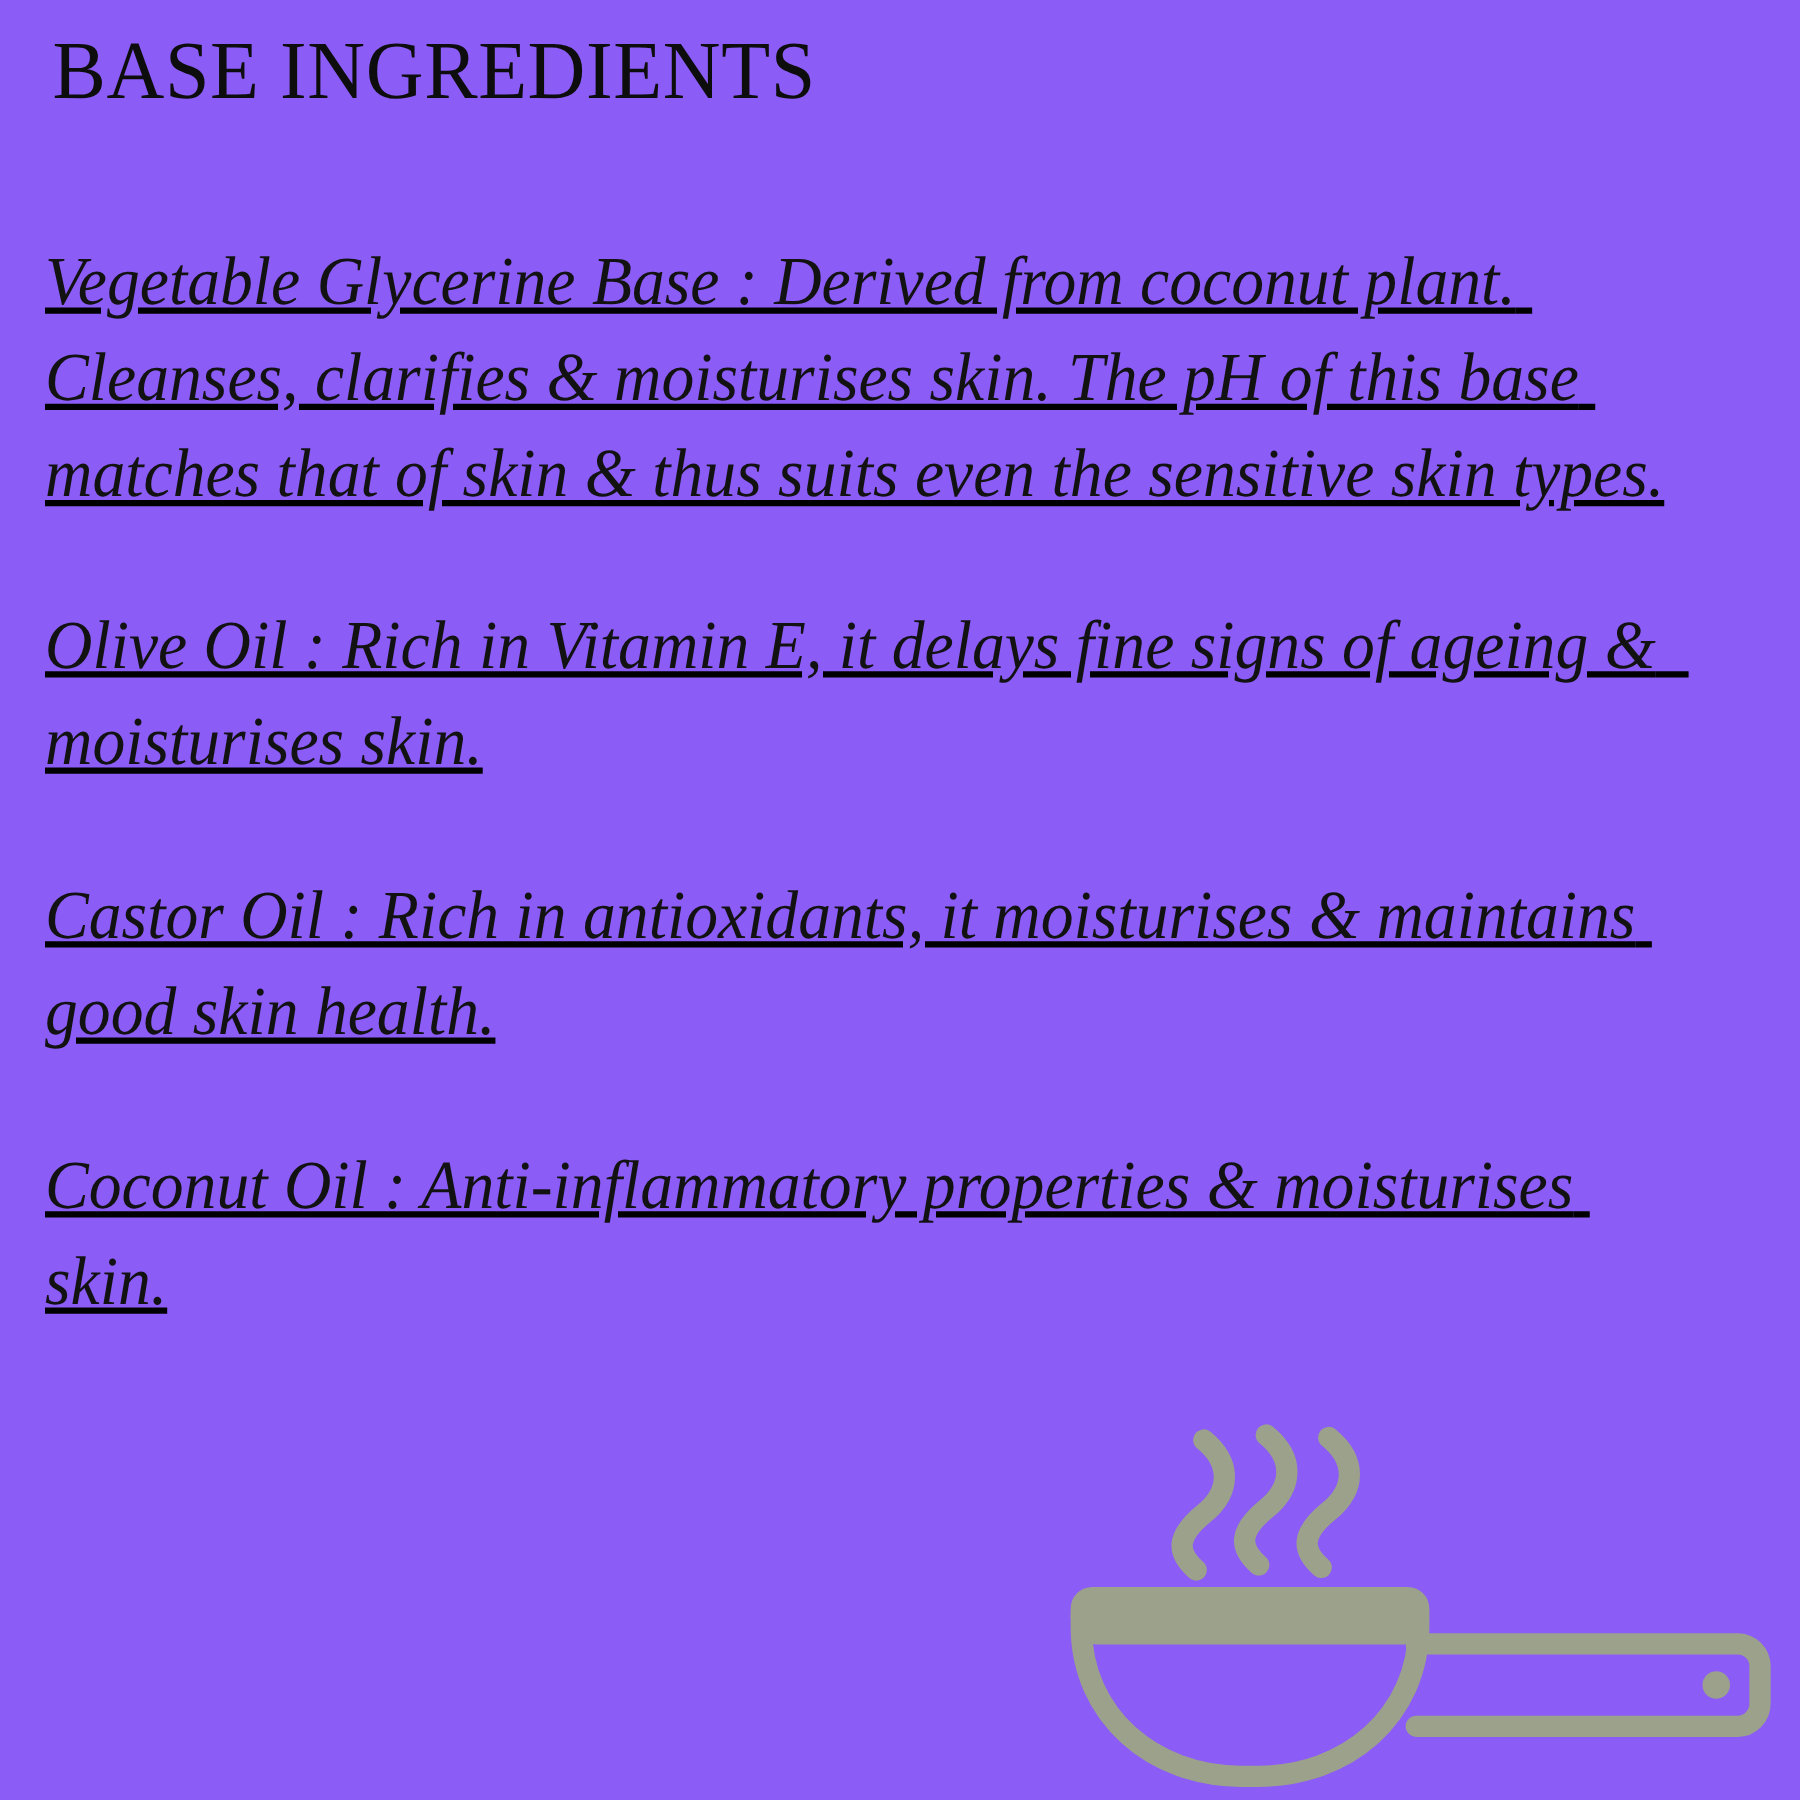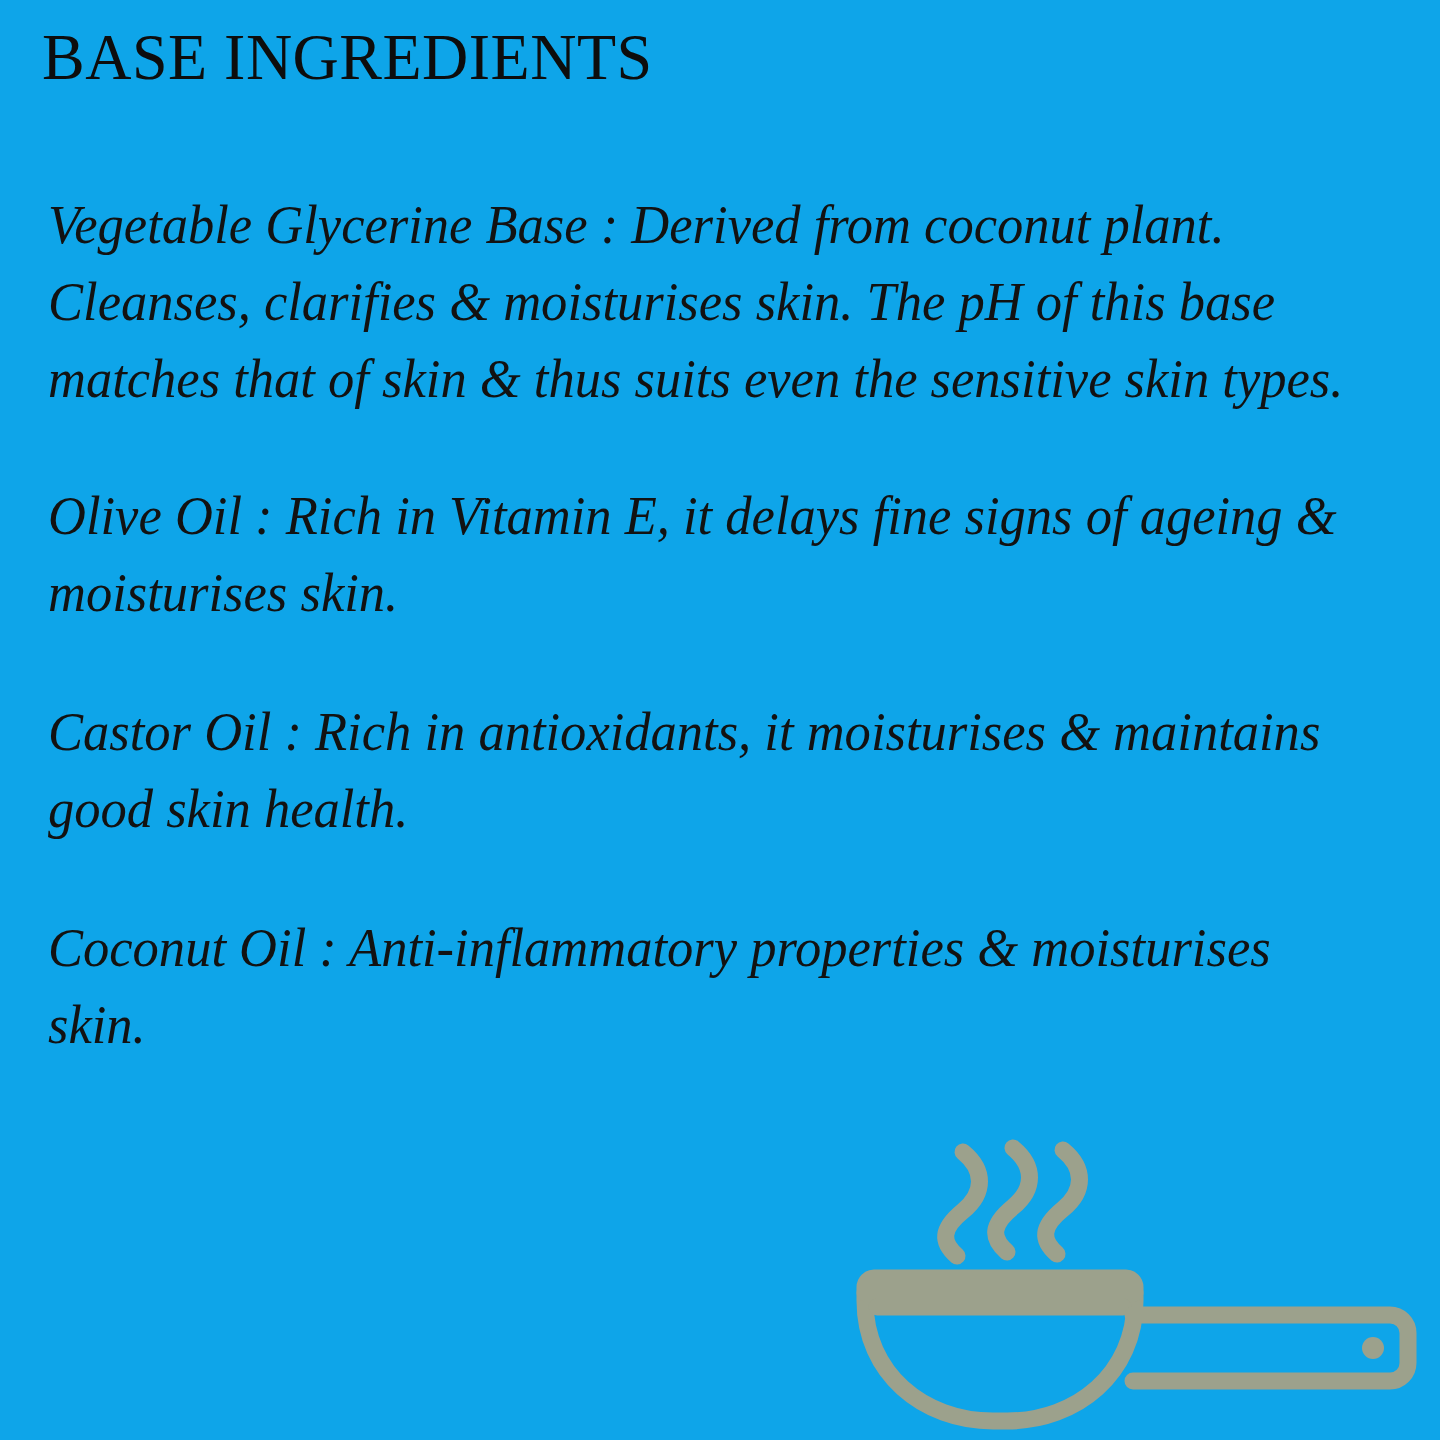--- a/index.html
+++ b/index.html
@@ -13,21 +13,21 @@
   body {
     background: #FDFBE6;
     font-family: "Liberation Serif", "DejaVu Serif", serif;
     position: relative;
   }
 
   .page {
     position: relative;
     width: 1440px;
     height: 1440px;
-    background: #0ea5e9;
+    background: #8b5cf6;
   }
 
   
   .title {
     position: absolute;
     left: 42px;
     top: 22px;
     font-family: "Liberation Serif", "DejaVu Serif", serif;
     font-size: 66px;
     line-height: 1.05;
@@ -35,23 +35,24 @@
     color: #0D0D0D;
     font-weight: 400;
     white-space: nowrap;
     transform: scaleX(0.97);
     transform-origin: left top;
   }
 
   
   .body-wrap {
     position: absolute;
-    left: 48px;
+    left: 36px;
     top: 186px;
     width: 1370px;
+    text-decoration: underline;
   }
 
   .para {
     font-family: "Liberation Serif", "DejaVu Serif", serif;
     font-style: italic;
     font-size: 55px;
     line-height: 77px;
     color: #121212;
     white-space: pre-wrap;
     transform: scaleX(0.955);

